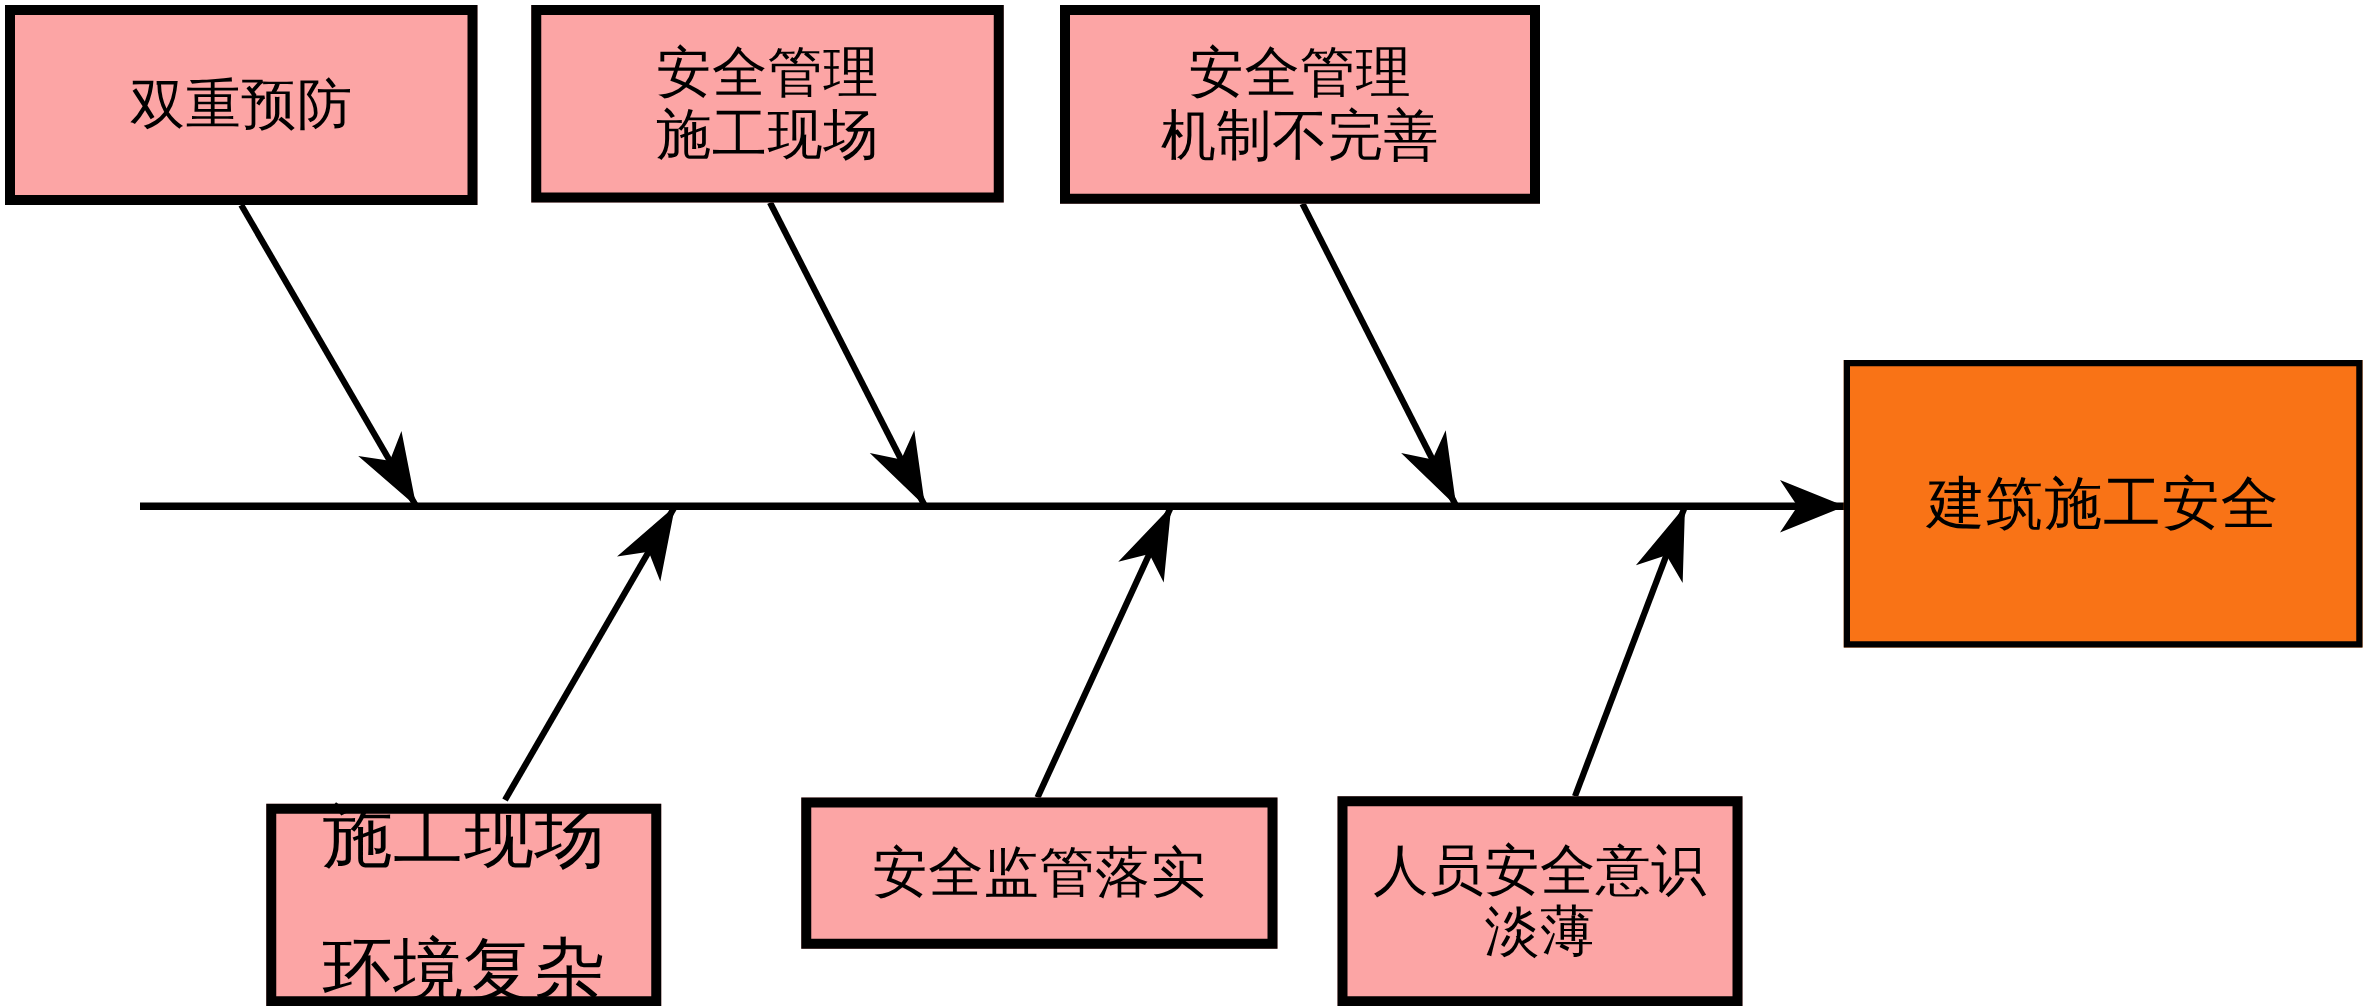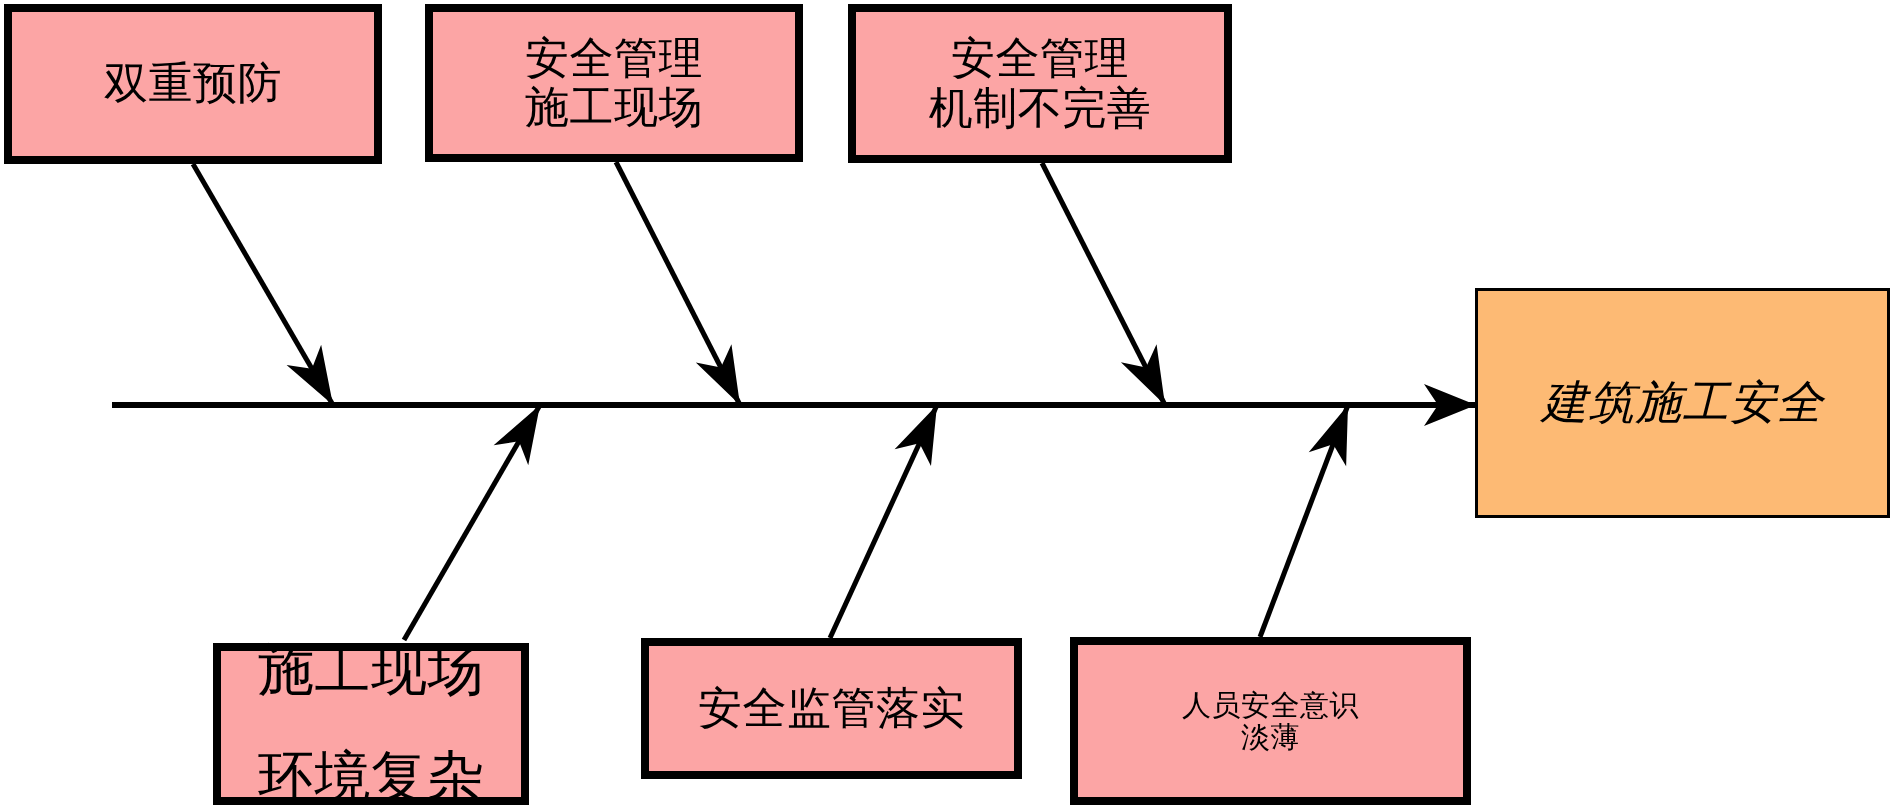--- a/index.html
+++ b/index.html
@@ -30,30 +30,29 @@
     z-index: 3;
   }
   .cause-box .line {
     display: block;
     white-space: nowrap;
     letter-spacing: 0.5px;
   }
   .effect-box {
     position: absolute;
     box-sizing: border-box;
-    border: 3px solid #ef4444;
-    background: #fdba74;
+    border: 5px solid #ef4444;
+    background: #f97316;
     display: flex;
     flex-direction: column;
     align-items: center;
     justify-content: center;
     line-height: 1.2;
     color: #000000;
     z-index: 3;
-    font-style: italic;
   }
   .effect-box .line {
     display: block;
     white-space: nowrap;
     letter-spacing: 1px;
   }
   svg#wires {
     position: absolute;
     left: 0;
     top: 0;
@@ -99,25 +98,25 @@
   <div class="cause-box" style="left: 848px; top: 4px; width: 384px; height: 159px; font-size: 44px; color: rgb(0, 0, 0); border-color: rgb(0, 0, 0);">
     <span class="line">安全管理</span>
     <span class="line">机制不完善</span>
   </div>
 
   <div class="cause-box" style="left: 213px; top: 643px; width: 316px; height: 162px; font-size: 56px; color: rgb(0, 0, 0); border-color: rgb(0, 0, 0); gap: 44px;">
     <span class="line">施工现场</span>
     <span class="line">环境复杂</span>
   </div>
 
-  <div class="cause-box" style="left: 641px; top: 638px; width: 381px; height: 141px; font-size: 44px; color: rgb(0, 0, 0); border-color: rgb(0, 0, 0);">
+  <div class="cause-box" style="left: 641px; top: 638px; width: 381px; height: 121px; font-size: 44px; color: rgb(0, 0, 0); border-color: rgb(0, 0, 0);">
     <span class="line">安全监管落实</span>
   </div>
 
-  <div class="cause-box" style="left: 1070px; top: 637px; width: 401px; height: 168px; font-size: 29px; color: rgb(0, 0, 0); border-color: rgb(0, 0, 0);">
+  <div class="cause-box" style="left: 1070px; top: 637px; width: 324px; height: 168px; font-size: 44px; color: rgb(0, 0, 0); border-color: rgb(0, 0, 0);">
     <span class="line">人员安全意识</span>
     <span class="line">淡薄</span>
   </div>
 
   <div class="effect-box" style="left: 1475px; top: 288px; width: 415px; height: 230px; font-size: 46px; color: rgb(0, 0, 0); border-color: rgb(0, 0, 0);">
     <span class="line">建筑施工安全</span>
   </div>
 
 </div>
 

